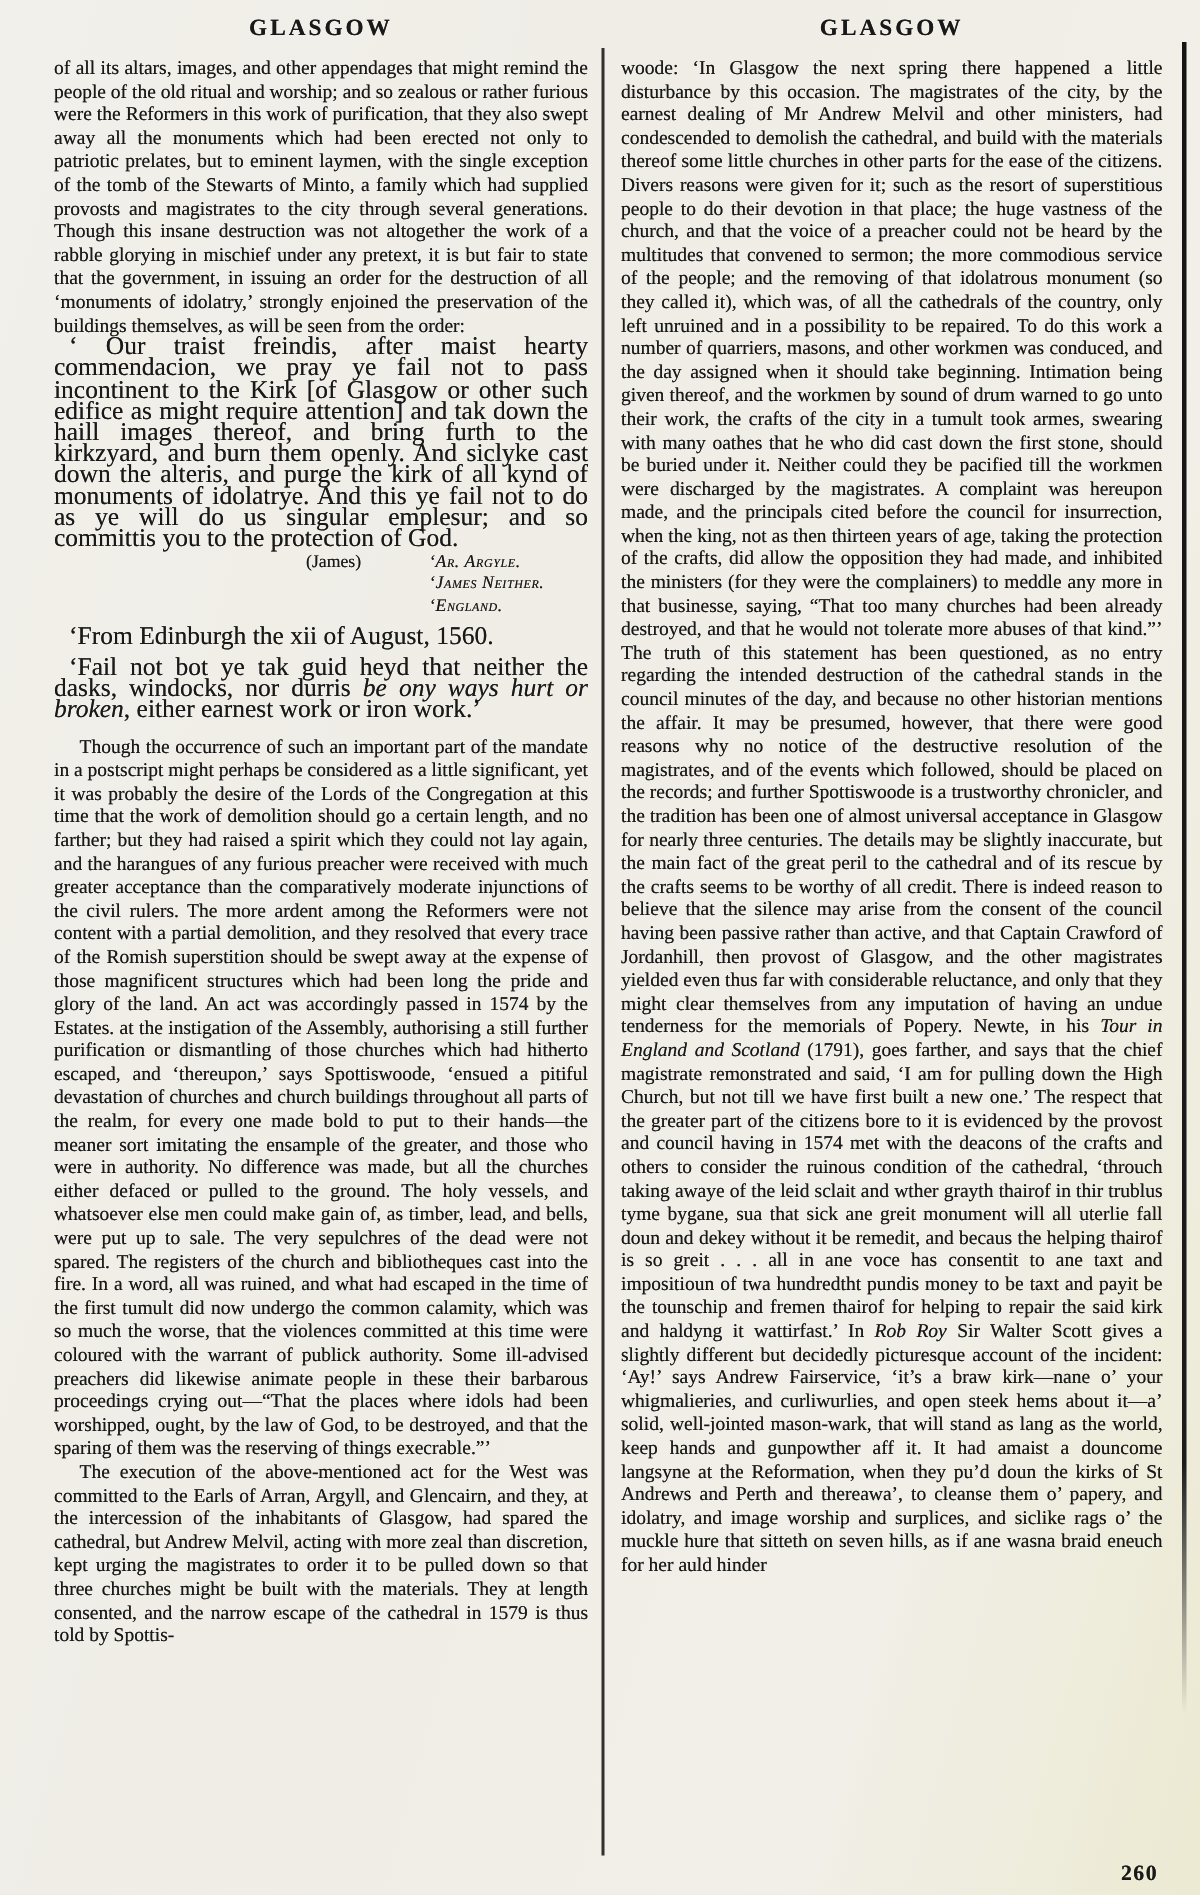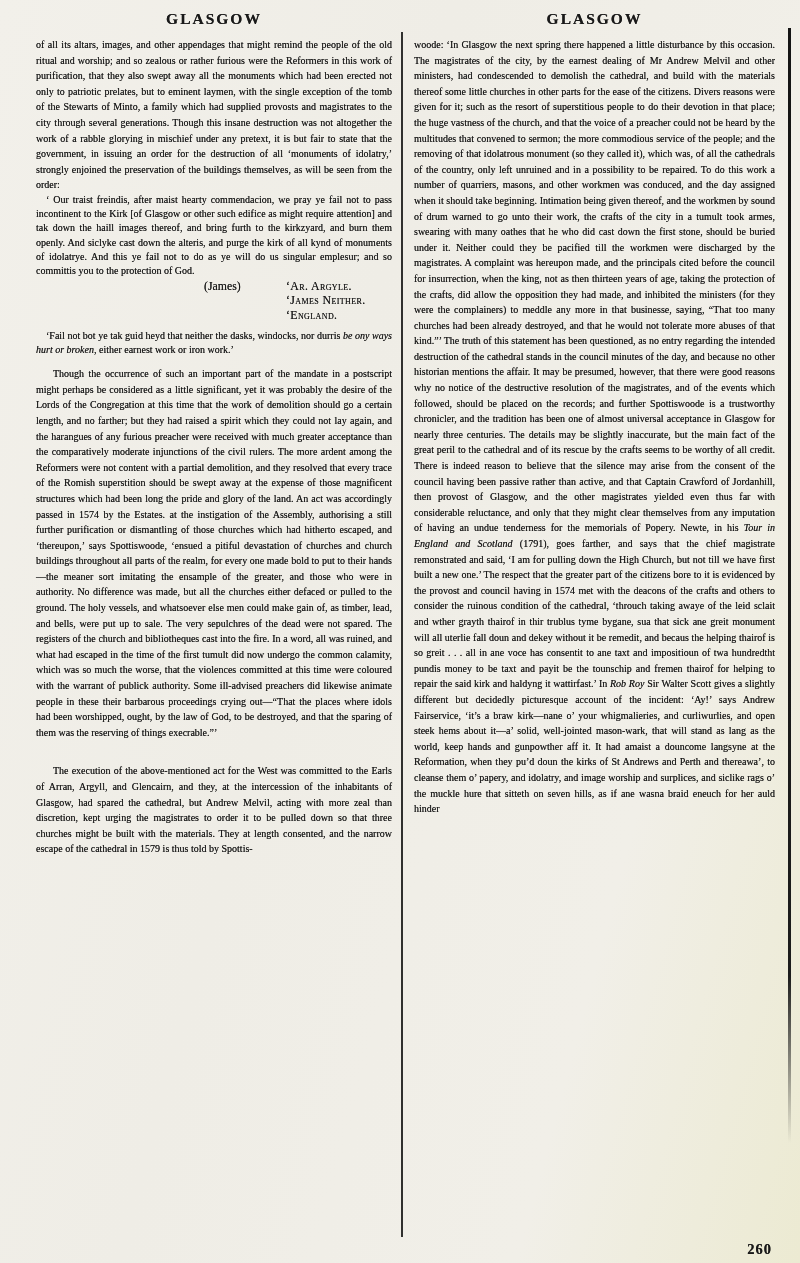--- a/index.html
+++ b/index.html
@@ -18,31 +18,31 @@
   .col-left{left:36px;width:356px;}
   .col-right{left:414px;width:361px;}
   .divider{position:absolute;left:401px;top:32px;height:1205px;width:1.5px;background:#30302e;}
   .edge-line{position:absolute;left:788px;top:28px;width:2.5px;height:1115px;
     background:linear-gradient(#141414 0%,#1c1c1c 85%,rgba(20,20,20,0) 100%);}
   .running-head{
     text-align:center;font-weight:bold;font-size:15.5px;letter-spacing:2px;
     margin:2px 0 9px 0;
   }
   p{margin:0;text-align:justify;}
-  .body-text{font-size:10px;line-height:15.6px;}
-  .indent{text-indent:17px;margin-top:23px;}
-  .small{font-size:10px;line-height:14.2px;}
+  .body-text{font-size:13px;line-height:15.6px;}
+  .indent{text-indent:17px;}
+  .small{font-size:17px;line-height:14.2px;}
   .address{
     text-align:center;font-style:italic;font-weight:bold;font-size:11.8px;
     margin:9px 0 7px 0;text-indent:0;
   }
   .letter{text-indent:10px;}
   .signed-row{display:flex;font-size:11.8px;line-height:14.2px;margin:1px 0 0 0;}
   .signed-label{margin-left:168px;white-space:nowrap;}
-  .signatures{margin-left:auto;width:104px;margin-right:2px;}
+  .signatures{margin-left:auto;width:104px;margin-right:2px;font-style:italic;}
   .signature{font-variant:small-caps;letter-spacing:.4px;white-space:nowrap;text-align:left;}
   .dateline{margin-top:7px;text-indent:10px;}
   .postscript{margin-top:7px;text-indent:10px;}
   .para-gap{margin-top:9px;}
   .page-number{
     position:absolute;right:28px;bottom:5px;
     font-weight:bold;font-size:14.5px;letter-spacing:1px;
   }
   i{font-style:italic;}
 </style>
@@ -64,20 +64,21 @@
 
     <div class="signed-row">
       <span class="signed-label">(James)</span>
       <div class="signatures">
         <div class="signature">‘Ar. Argyle.</div>
         <div class="signature">‘James Neither.</div>
         <div class="signature">‘England.</div>
       </div>
     </div>
 
+    <p class="small dateline">‘From Edinburgh the xii of August, 1560.</p>
 
     <p class="small postscript"><span>‘Fail not bot ye tak guid heyd that neither the dasks, windocks, nor durris </span><i>be ony ways hurt or broken</i><span>, either earnest work or iron work.’</span></p>
 
     <p class="body-text indent para-gap">Though the occurrence of such an important part of the mandate in a postscript might perhaps be considered as a little significant, yet it was probably the desire of the Lords of the Congregation at this time that the work of demolition should go a certain length, and no farther; but they had raised a spirit which they could not lay again, and the harangues of any furious preacher were received with much greater acceptance than the comparatively moderate injunctions of the civil rulers.  The more ardent among the Reformers were not content with a partial demolition, and they resolved that every trace of the Romish superstition should be swept away at the expense of those magnificent structures which had been long the pride and glory of the land.  An act was accordingly passed in 1574 by the Estates. at the instigation of the Assembly, authorising a still further purification or dismantling of those churches which had hitherto escaped, and ‘thereupon,’ says Spottiswoode, ‘ensued a pitiful devastation of churches and church buildings throughout all parts of the realm, for every one made bold to put to their hands—the meaner sort imitating the ensample of the greater, and those who were in authority.  No difference was made, but all the churches either defaced or pulled to the ground.  The holy vessels, and whatsoever else men could make gain of, as timber, lead, and bells, were put up to sale.  The very sepulchres of the dead were not spared.  The registers of the church and bibliotheques cast into the fire.  In a word, all was ruined, and what had escaped in the time of the first tumult did now undergo the common calamity, which was so much the worse, that the violences committed at this time were coloured with the warrant of publick authority.  Some ill-advised preachers did likewise animate people in these their barbarous proceedings crying out—“That the places where idols had been worshipped, ought, by the law of God, to be destroyed, and that the sparing of them was the reserving of things execrable.”’</p>
 
     <p class="body-text indent">The execution of the above-mentioned act for the West was committed to the Earls of Arran, Argyll, and Glencairn, and they, at the intercession of the inhabitants of Glasgow, had spared the cathedral, but Andrew Melvil, acting with more zeal than discretion, kept urging the magistrates to order it to be pulled down so that three churches might be built with the materials.  They at length consented, and the narrow escape of the cathedral in 1579 is thus told by Spottis-</p>
   </div>
 
   <div class="col col-right">
     <div class="running-head">GLASGOW</div>

